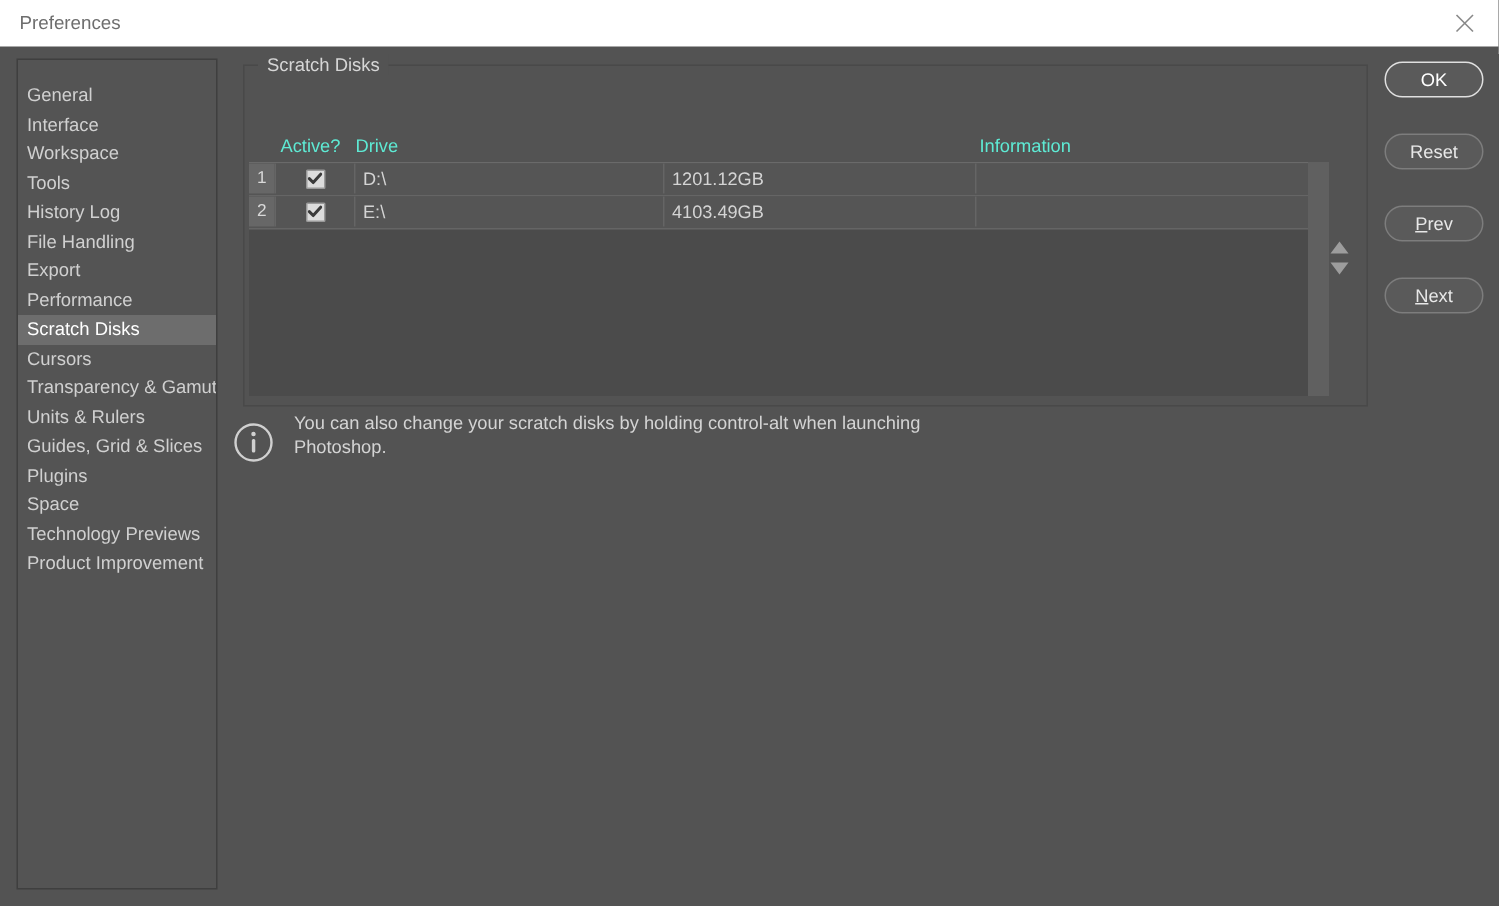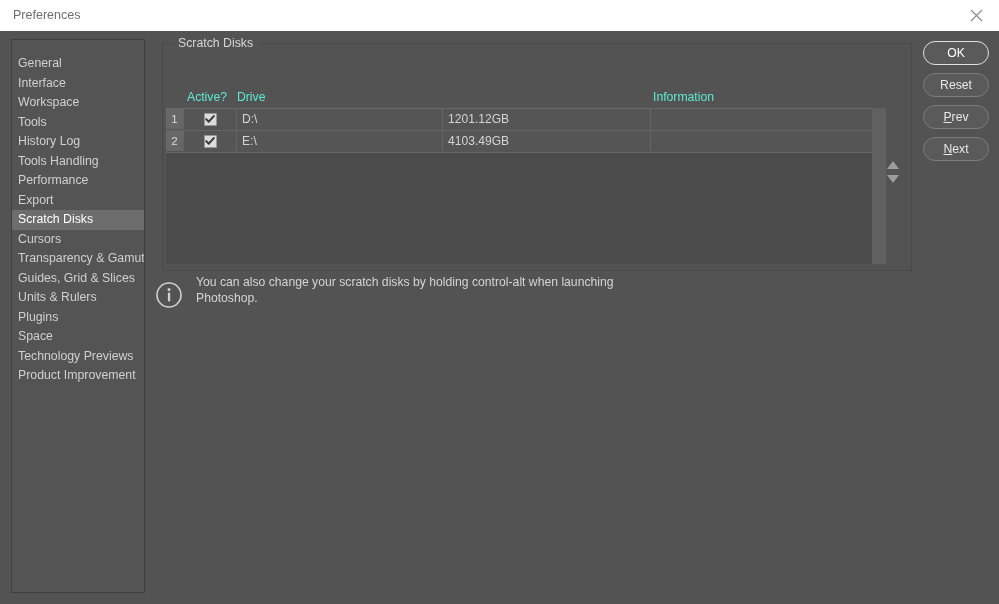--- a/index.html
+++ b/index.html
@@ -227,21 +227,21 @@
   }
 
   
   .btn-col {
     position: absolute;
     left: 923px; top: 10px;
     width: 66px;
   }
   .btn {
     width: 66px; height: 24px;
-    margin-bottom: 8px;
+    margin-bottom: 24px;
     background: #5a5a5a;
     border: 1px solid #7d7d7d;
     border-radius: 12px;
     color: #e8e8e8;
     font-size: 12.2px;
     display: flex;
     align-items: center;
     justify-content: center;
     box-sizing: border-box;
     cursor: default;
@@ -269,28 +269,28 @@
 </div>
 
 <div class="dialog-body">
 
   <div class="sidebar" id="sidebar">
       <div class="side-item"><span>General</span></div>
       <div class="side-item"><span>Interface</span></div>
       <div class="side-item"><span>Workspace</span></div>
       <div class="side-item"><span>Tools</span></div>
       <div class="side-item"><span>History Log</span></div>
-      <div class="side-item"><span>Tools Handling</span></div>
+      <div class="side-item"><span>File Handling</span></div>
+      <div class="side-item"><span>Export</span></div>
       <div class="side-item"><span>Performance</span></div>
-      <div class="side-item"><span>Export</span></div>
       <div class="side-item selected"><span>Scratch Disks</span></div>
       <div class="side-item"><span>Cursors</span></div>
       <div class="side-item"><span>Transparency &amp; Gamut</span></div>
+      <div class="side-item"><span>Units &amp; Rulers</span></div>
       <div class="side-item"><span>Guides, Grid &amp; Slices</span></div>
-      <div class="side-item"><span>Units &amp; Rulers</span></div>
       <div class="side-item"><span>Plugins</span></div>
       <div class="side-item"><span>Space</span></div>
       <div class="side-item"><span>Technology Previews</span></div>
       <div class="side-item"><span>Product Improvement</span></div>
     </div>
 
   <div class="groupbox"></div>
   <div class="groupbox-label">Scratch Disks</div>
 
   <div class="table-wrap">

